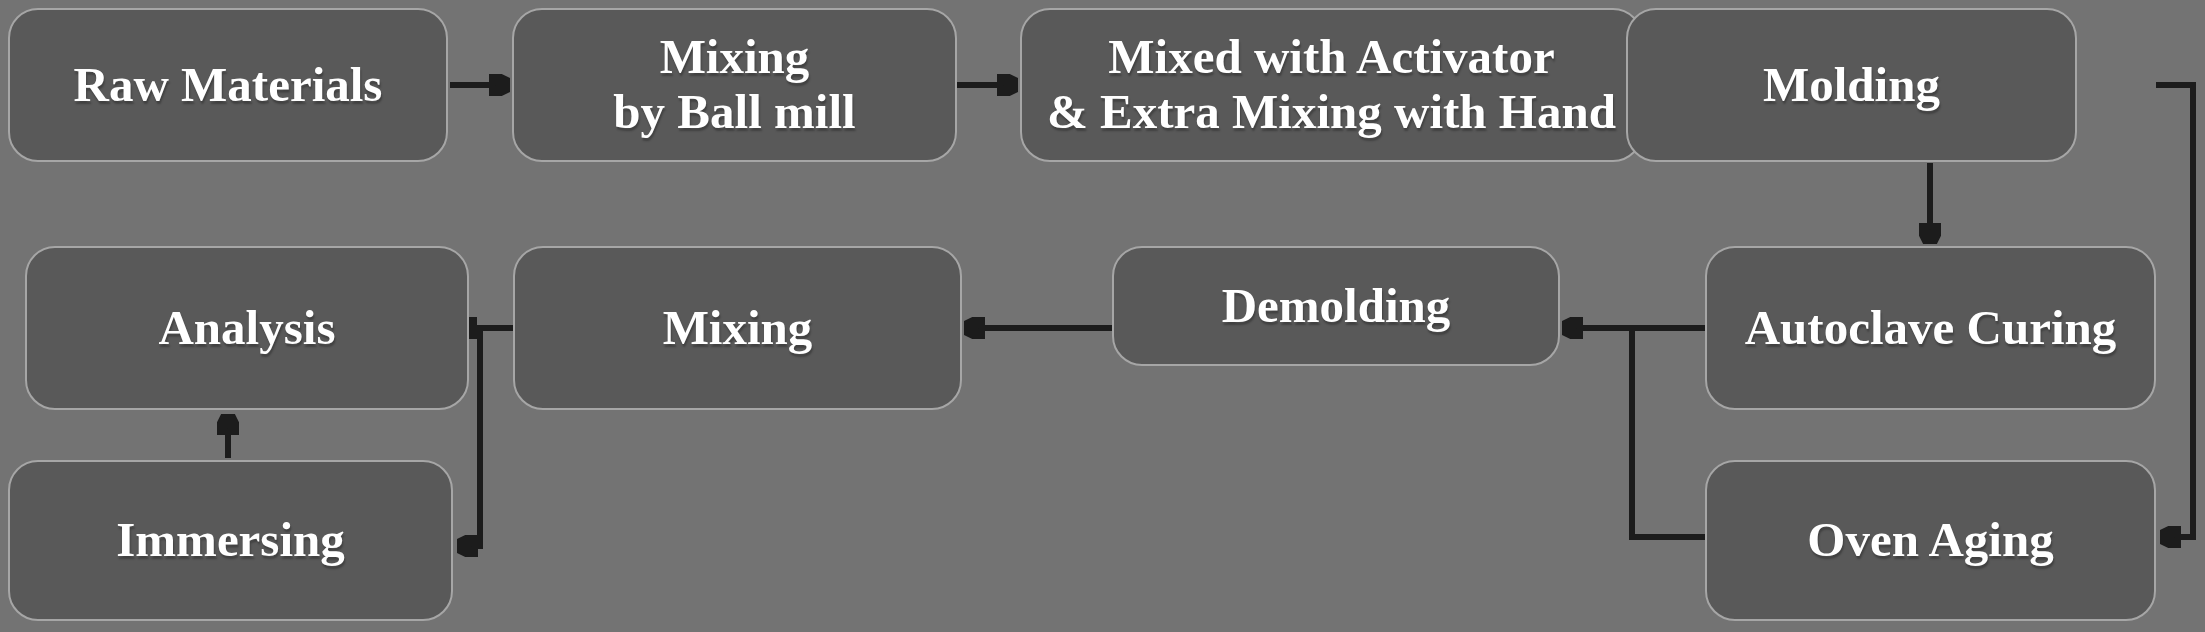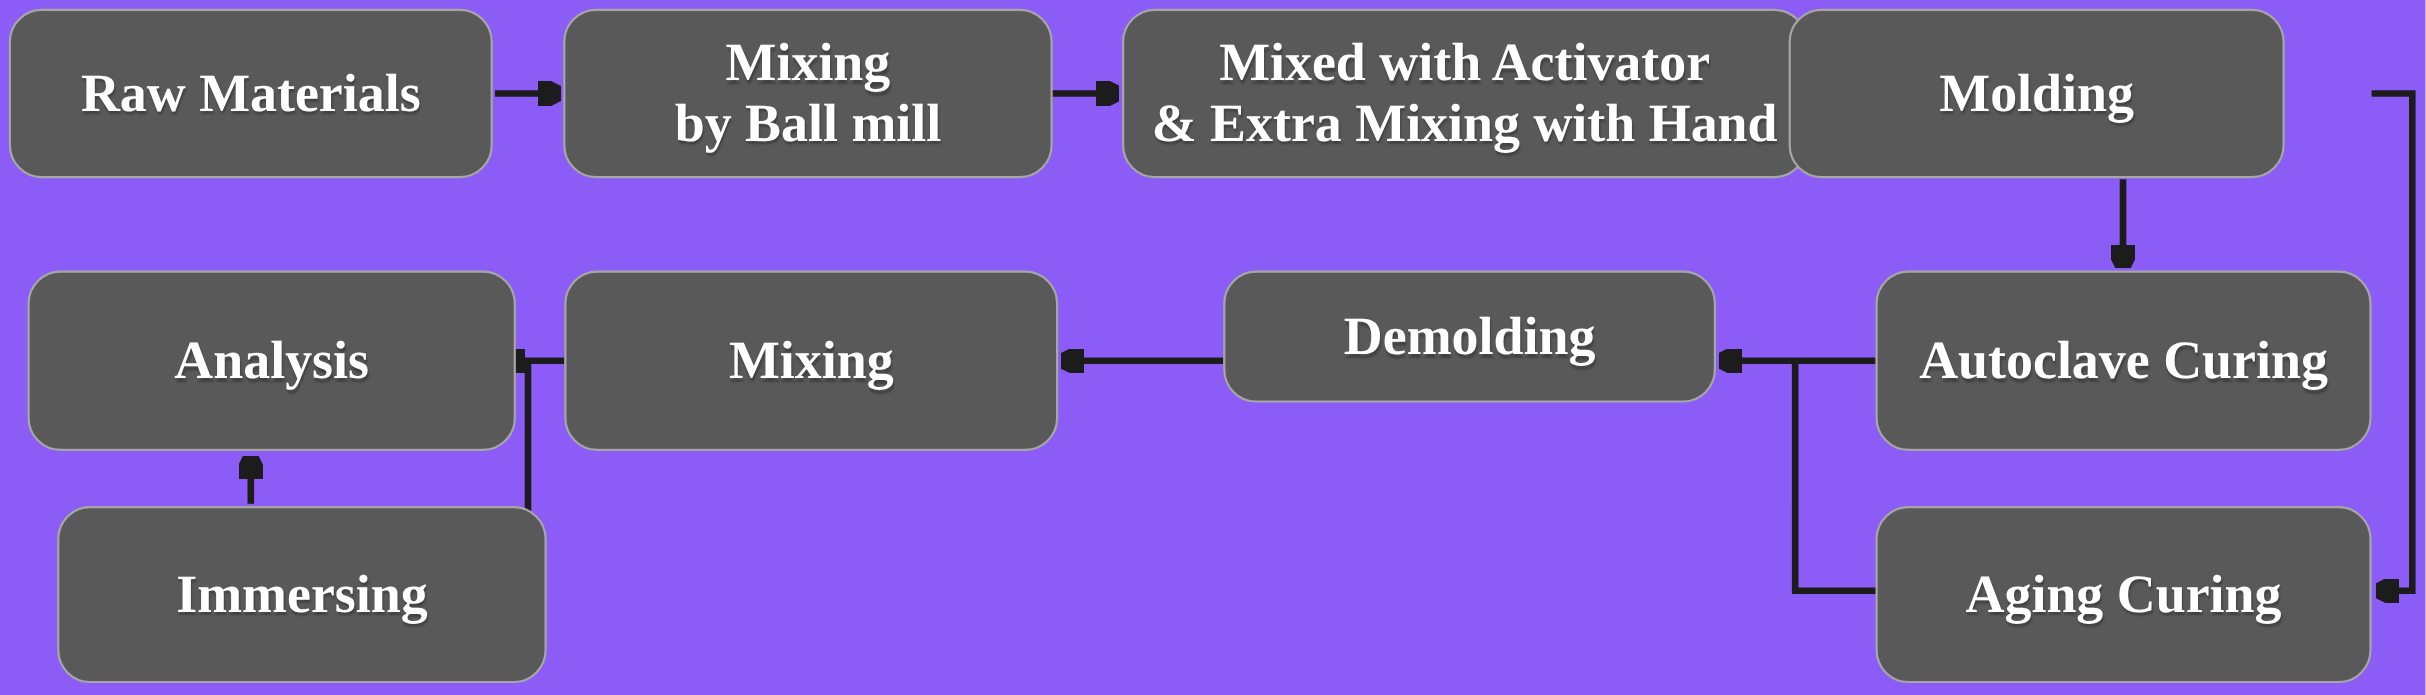--- a/index.html
+++ b/index.html
@@ -4,21 +4,21 @@
 <style>
   html, body {
     margin: 0;
     padding: 0;
     background: #ffffff;
   }
   #canvas {
     position: relative;
     width: 2205px;
     height: 632px;
-    background: #8b5cf6;
+    background: #737373;
     overflow: hidden;
     font-family: "Liberation Serif", "DejaVu Serif", serif;
   }
   .node {
     position: absolute;
     box-sizing: border-box;
     background: #595959;
     border: 2px solid #a6a6a6;
     border-radius: 30px;
     display: flex;
@@ -102,21 +102,21 @@
   </div>
 
   <div class="node" style="left:1112px; top:246px; width:448px; height:120px;">
     <span class="node-label">Demolding</span>
   </div>
 
   <div class="node" style="left:1705px; top:246px; width:451px; height:164px;">
     <span class="node-label">Autoclave Curing</span>
   </div>
 
-  <div class="node" style="left:8px; top:460px; width:445px; height:161px;margin-left:44px;">
+  <div class="node" style="left:8px; top:460px; width:445px; height:161px;">
     <span class="node-label">Immersing</span>
   </div>
 
   <div class="node" style="left:1705px; top:460px; width:451px; height:161px;">
-    <span class="node-label">Aging Curing</span>
+    <span class="node-label">Oven Aging</span>
   </div>
 
 </div>
 
 </body></html>

